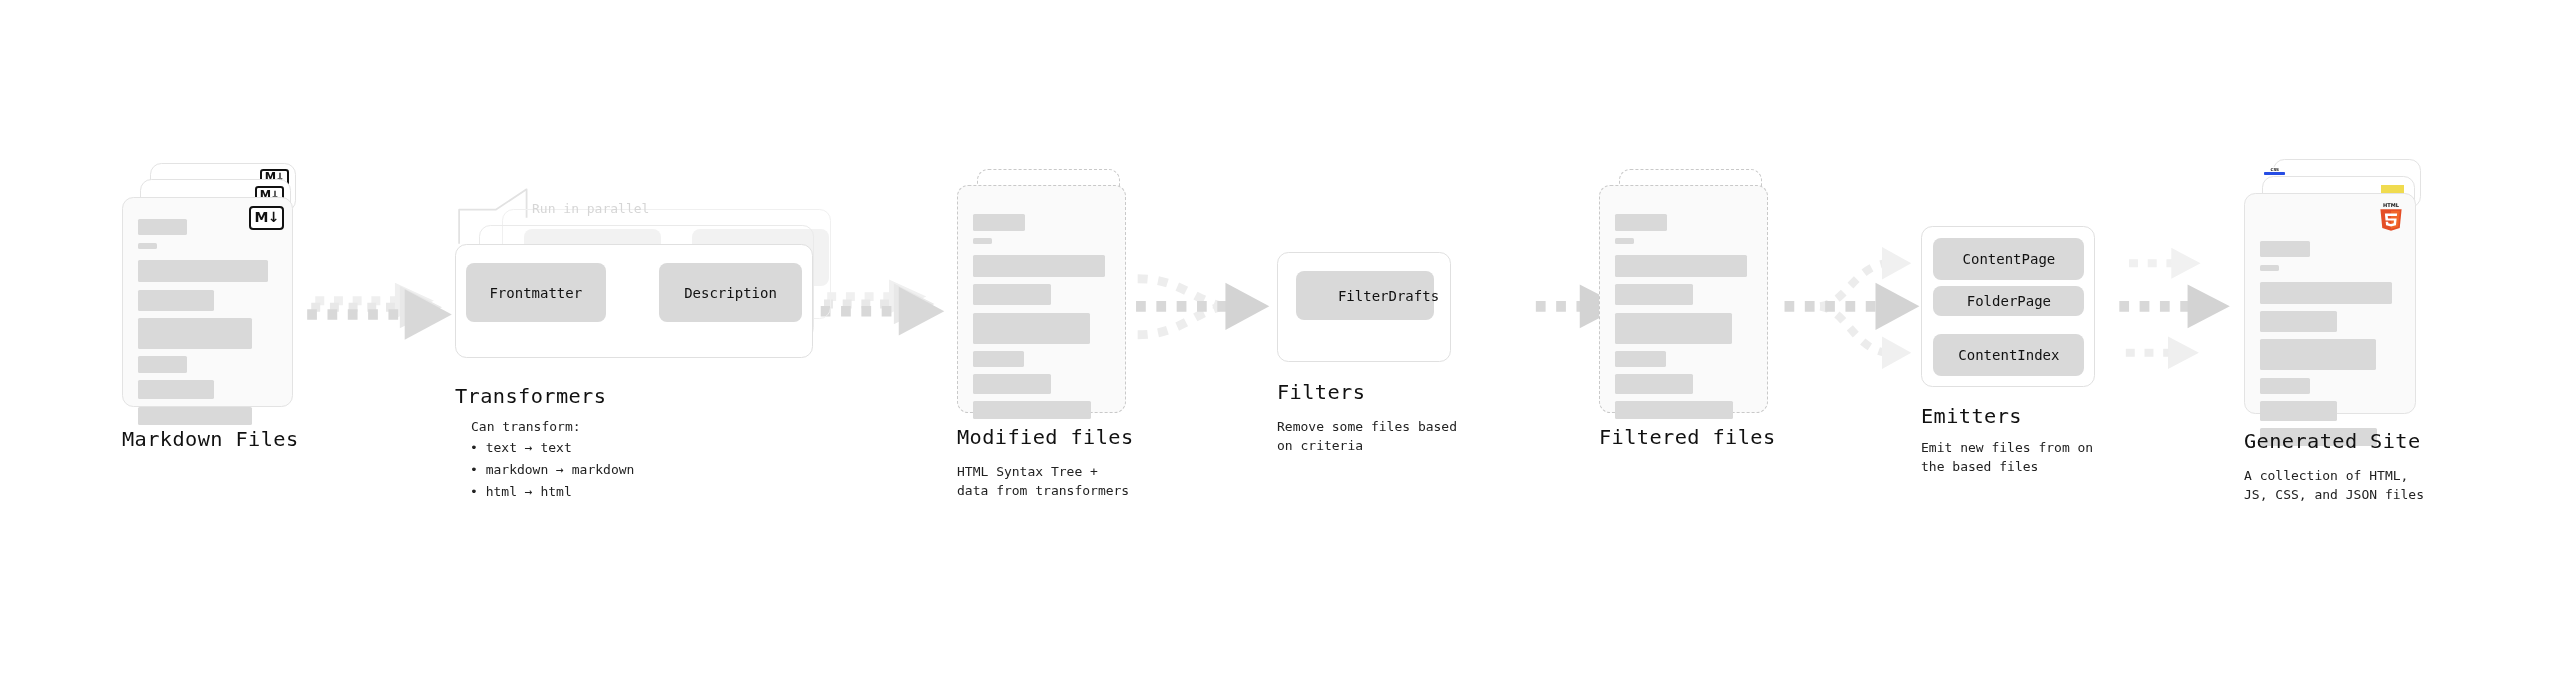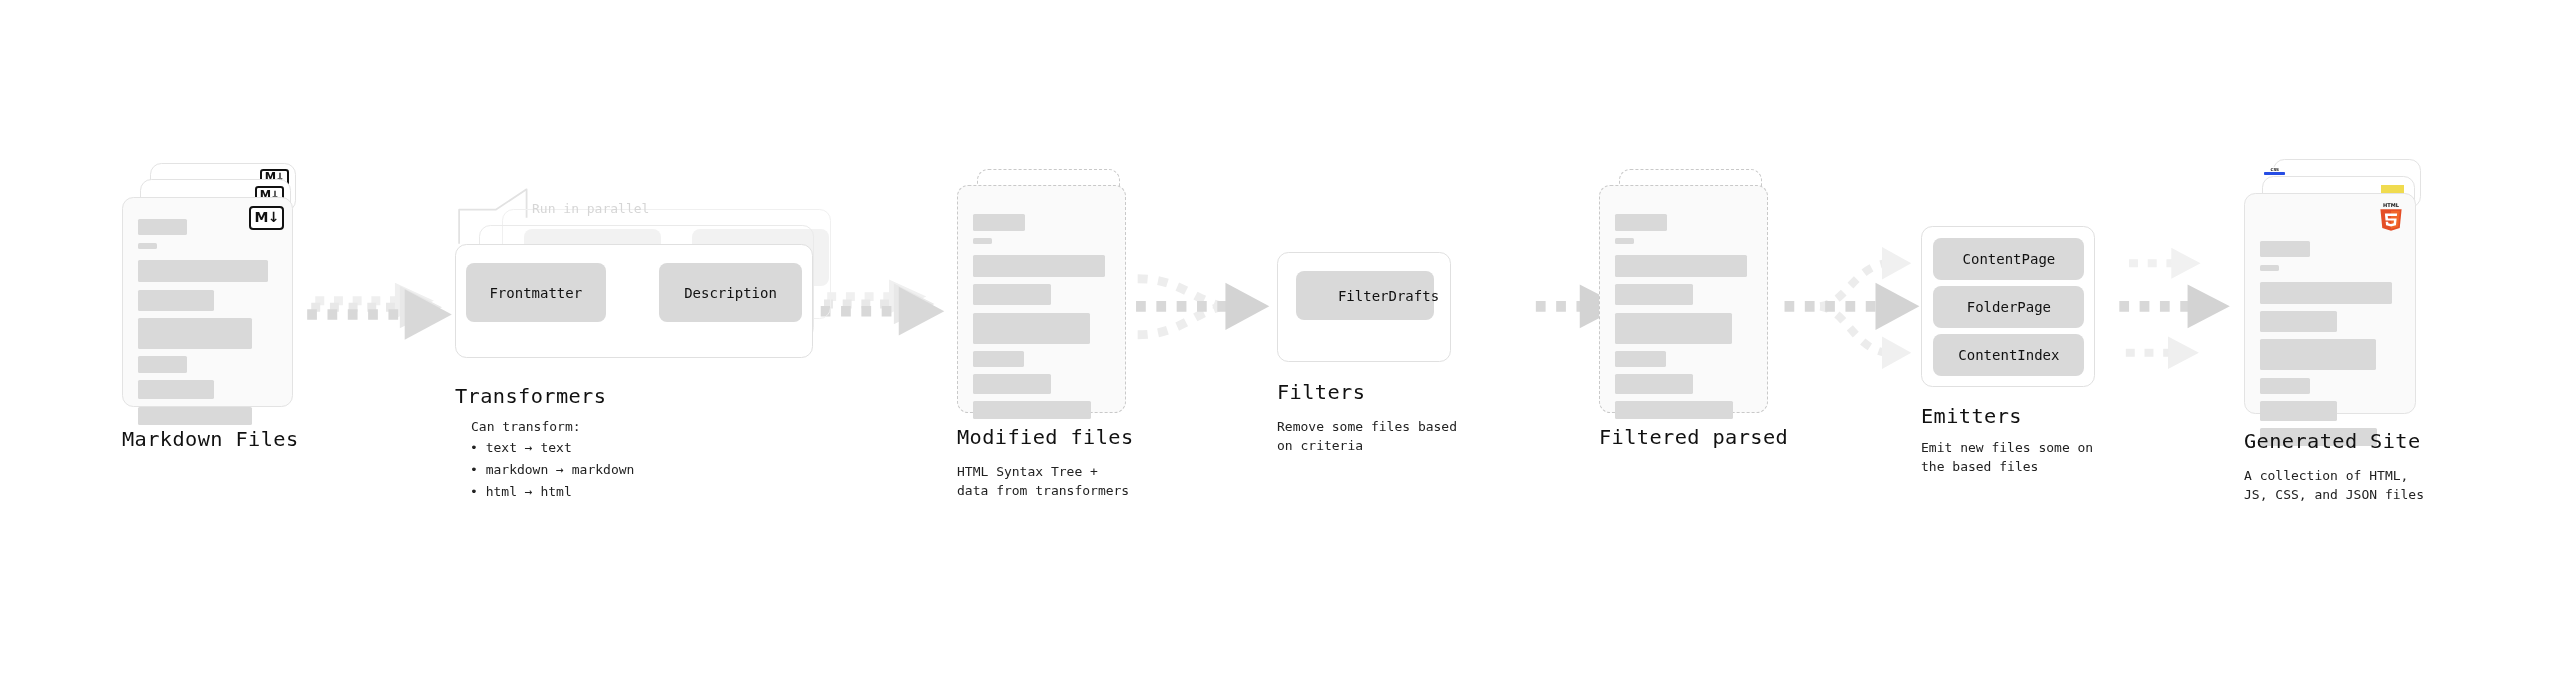--- a/index.html
+++ b/index.html
@@ -239,29 +239,29 @@
           <div class="bar" style="width:132px;height:22px;margin-top:10.6px;"></div>
           <div class="bar" style="width:78px;height:21px;"></div>
           <div class="bar" style="width:117px;height:31px;"></div>
           <div class="bar" style="width:51px;height:16.3px;"></div>
           <div class="bar" style="width:78px;height:19.5px;"></div>
           <div class="bar" style="width:118px;height:18px;"></div>
         </div>
       </div>
     </div>
   </div>
-  <div class="title" style="left:1599px;top:425px;">Filtered parsed</div>
+  <div class="title" style="left:1599px;top:425px;">Filtered files</div>
 
   <div class="groupbox" style="left:1921px;top:226px;width:174px;height:161px;padding-left:14px;">
     <div class="chip" style="left:11.4px;top:11.4px;width:151px;height:42px;">ContentPage</div>
-    <div class="chip" style="left:11.4px;top:59px;width:151px;height:42px;">FolderPage</div>
+    <div class="chip" style="left:11.4px;top:59px;width:151px;height:30px;">FolderPage</div>
     <div class="chip" style="left:11.4px;top:107px;width:151px;height:42px;">ContentIndex</div>
   </div>
   <div class="title" style="left:1921px;top:404px;">Emitters</div>
-  <div class="sub" style="left:1921px;top:439px;">Emit new files some on</div>
+  <div class="sub" style="left:1921px;top:439px;">Emit new files from on</div>
   <div class="sub" style="left:1921px;top:458px;">the based files</div>
 
   <div class="node" style="left:2244px;top:159px;">
     <div class="doc-stack" style="width:195px;height:268px;">
 
       <div class="doc back2" style="left:29px;top:0px;width:148px;height:49px;">
         <div class="badge css-badge" style="right:9.8px;top:6.5px;">
           <div class="css-txt">CSS</div>
           <div class="css-rule"></div>
         </div>

